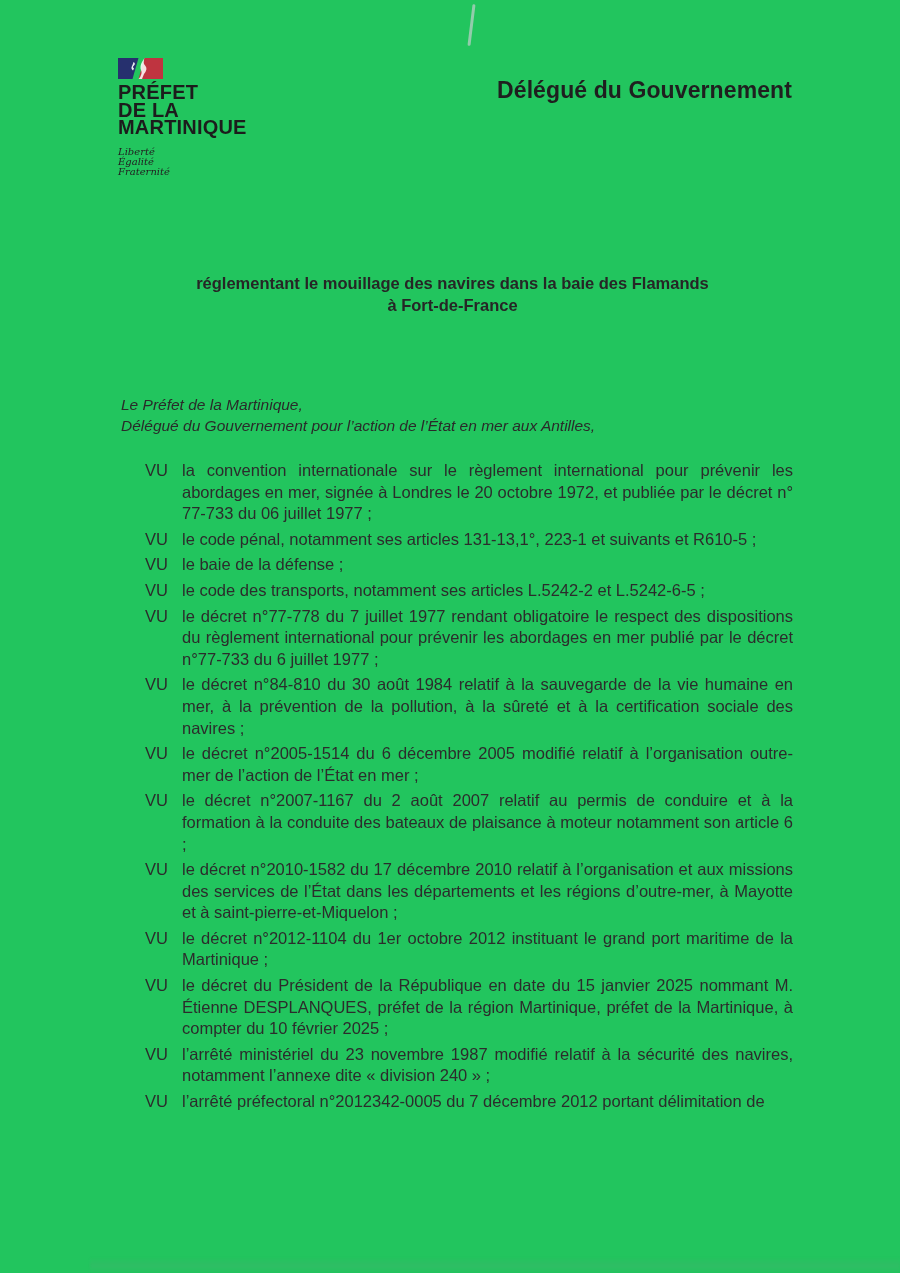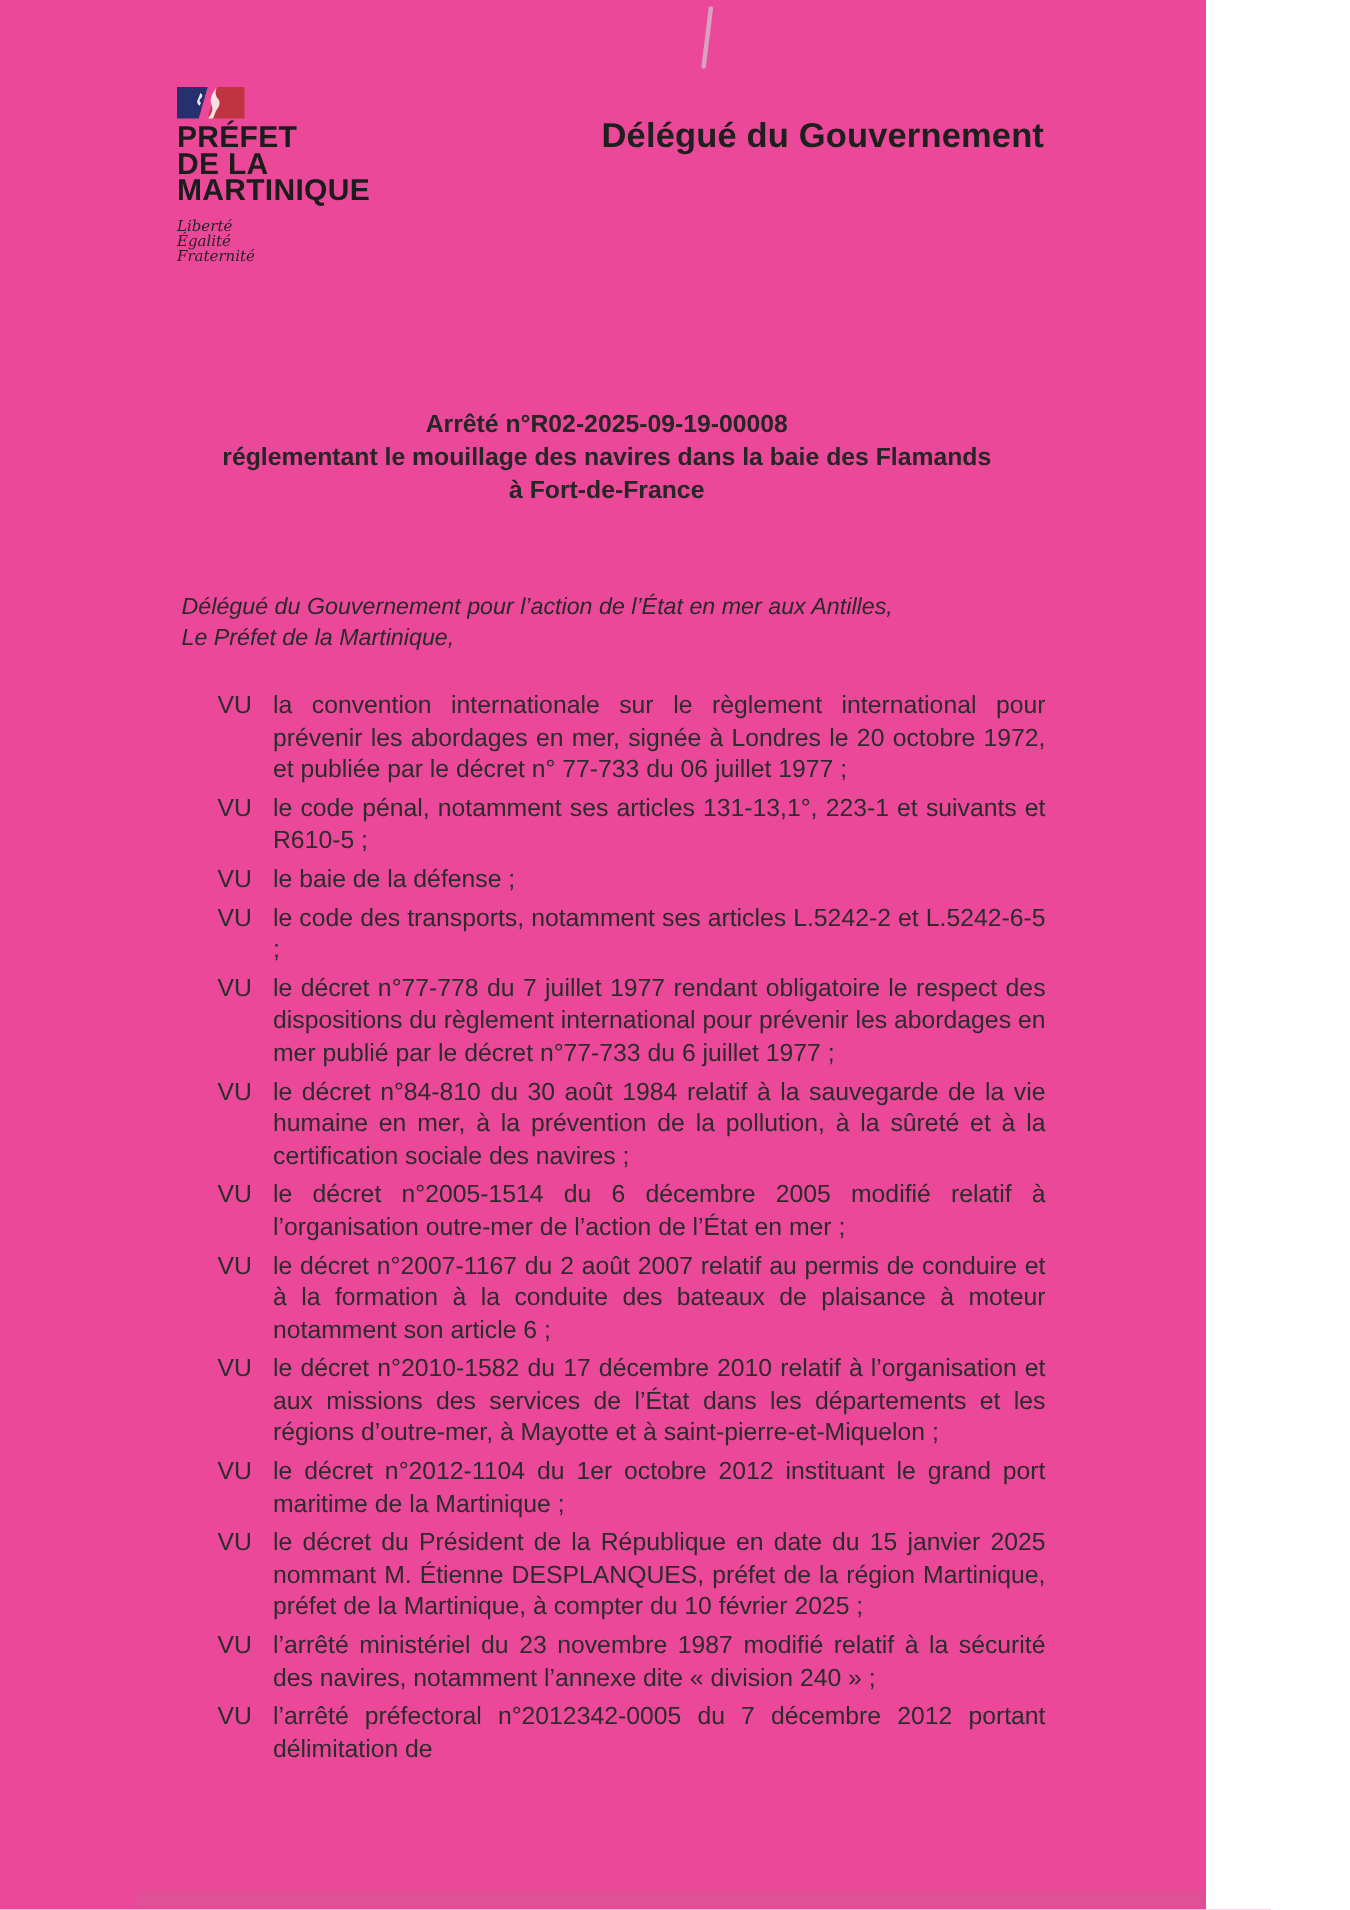--- a/index.html
+++ b/index.html
@@ -3,23 +3,23 @@
 <meta charset="utf-8">
 <style>
   html, body { margin: 0; padding: 0; background: #ffffff; }
   body {
     font-family: "Liberation Sans", "DejaVu Sans", sans-serif;
     color: #2b2b2b;
     -webkit-font-smoothing: antialiased;
   }
   .page {
     position: relative;
-    width: 804px;
+    width: 900px;
     height: 1273px;
-    background: #ec4899;
+    background: #22c55e;
     overflow: hidden;
   }
 
   
   .artifact-top {
     position: absolute;
     left: 470px; top: 4px;
     width: 3px; height: 42px;
     background: #cfcfd4;
     opacity: 0.65;
@@ -125,28 +125,27 @@
         <div>Fraternité</div>
       </div>
     </div>
 
     <div class="header-right">
       <div>Délégué du Gouvernement</div>
     </div>
   </header>
 
   <div class="title-block">
-    <div>Arrêté n°R02-2025-09-19-00008</div>
     <div>réglementant le mouillage des navires dans la baie des Flamands</div>
     <div>à Fort-de-France</div>
   </div>
 
   <div class="intro-block">
+    <div>Le Préfet de la Martinique,</div>
     <div>Délégué du Gouvernement pour l’action de l’État en mer aux Antilles,</div>
-    <div>Le Préfet de la Martinique,</div>
   </div>
 
   <div class="vu-list">
       <div class="vu-row">
         <span class="vu-label">VU</span>
         <p class="vu-text">la convention internationale sur le règlement international pour prévenir les abordages en mer, signée à Londres le 20 octobre 1972, et publiée par le décret n° 77-733 du 06 juillet 1977 ;</p>
       </div>
       <div class="vu-row">
         <span class="vu-label">VU</span>
         <p class="vu-text">le code pénal, notamment ses articles 131-13,1°, 223-1 et suivants et R610-5 ;</p>

